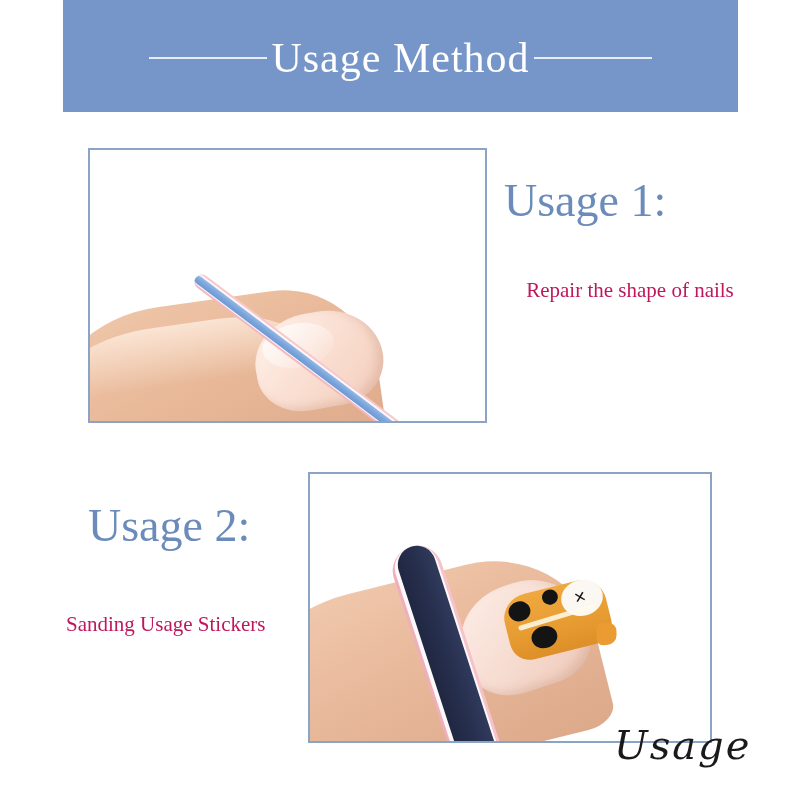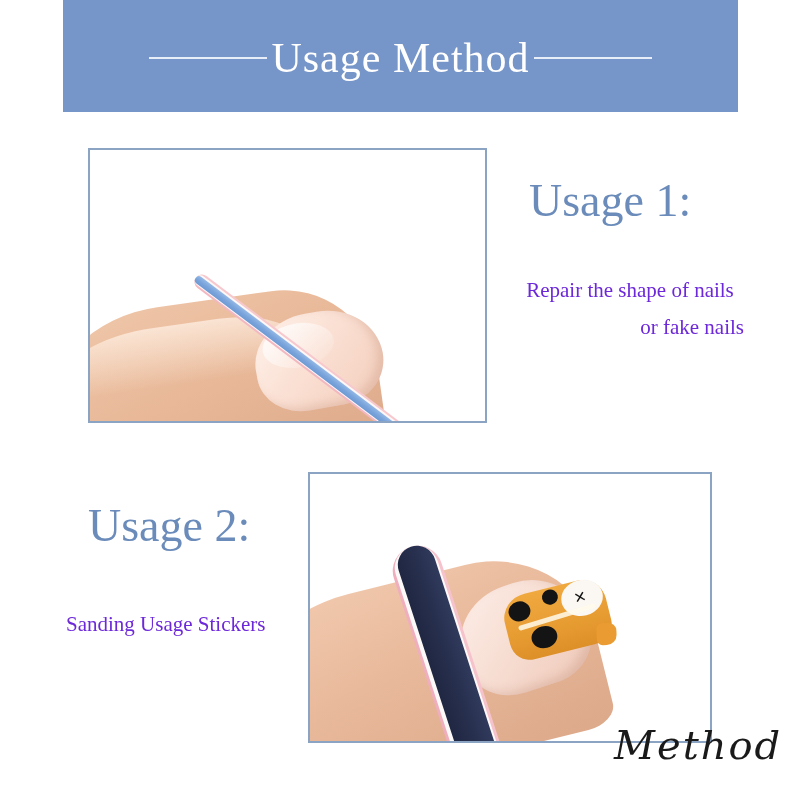--- a/index.html
+++ b/index.html
@@ -280,27 +280,27 @@
     position: absolute;
     color: #6b8cba;
     font-size: 46px;
     font-family: "Liberation Serif", serif;
     font-weight: 400;
     white-space: nowrap;
     line-height: 1;
   }
   .usage-body {
     position: absolute;
-    color: #6d28d9;
+    color: #be185d;
     font-size: 21px;
     font-family: "Liberation Serif", serif;
     line-height: 1.75;
     white-space: nowrap;
   }
-  #usage1-heading { left: 504px; top: 178px; margin-left: 25px; }
+  #usage1-heading { left: 504px; top: 178px; }
   #usage1-body    { left: 504px; top: 272px; width: 252px; text-align: center; }
   #usage1-line2   { display: block; text-align: right; padding-right: 12px; }
   #usage2-heading { left: 88px;  top: 503px; }
   #usage2-body    { left: 66px;  top: 606px; }
 
   
   .watermark {
     position: absolute;
     left: 614px;
     top: 710px;
@@ -348,21 +348,20 @@
   <div class="p1-file">
     <div class="layer edge-pink"></div>
     <div class="layer core-white"></div>
     <div class="layer grit-blue"></div>
   </div>
 </div>
 
 <div class="usage-heading" id="usage1-heading">Usage  1:</div>
 <div class="usage-body" id="usage1-body">
   <span>Repair the shape of nails</span>
-  <span id="usage1-line2">or fake nails</span>
 </div>
 
 <div class="usage-heading" id="usage2-heading">Usage  2:</div>
 <div class="usage-body" id="usage2-body">Sanding Usage Stickers</div>
 
 <div class="photo-panel" id="panel-2">
   <div class="p2-finger"></div>
   <div class="p2-nail"></div>
 
   <div class="bear-sticker">
@@ -377,14 +376,14 @@
   </div>
 
   <div class="p2-file">
     <div class="layer edge-pink"></div>
     <div class="layer core-white"></div>
     <div class="layer grit-navy"></div>
   </div>
 </div>
 
 <div class="watermark">
-  <div class="wm-script">Method</div>
+  <div class="wm-script">Usage</div>
 </div>
 
 </body></html>

